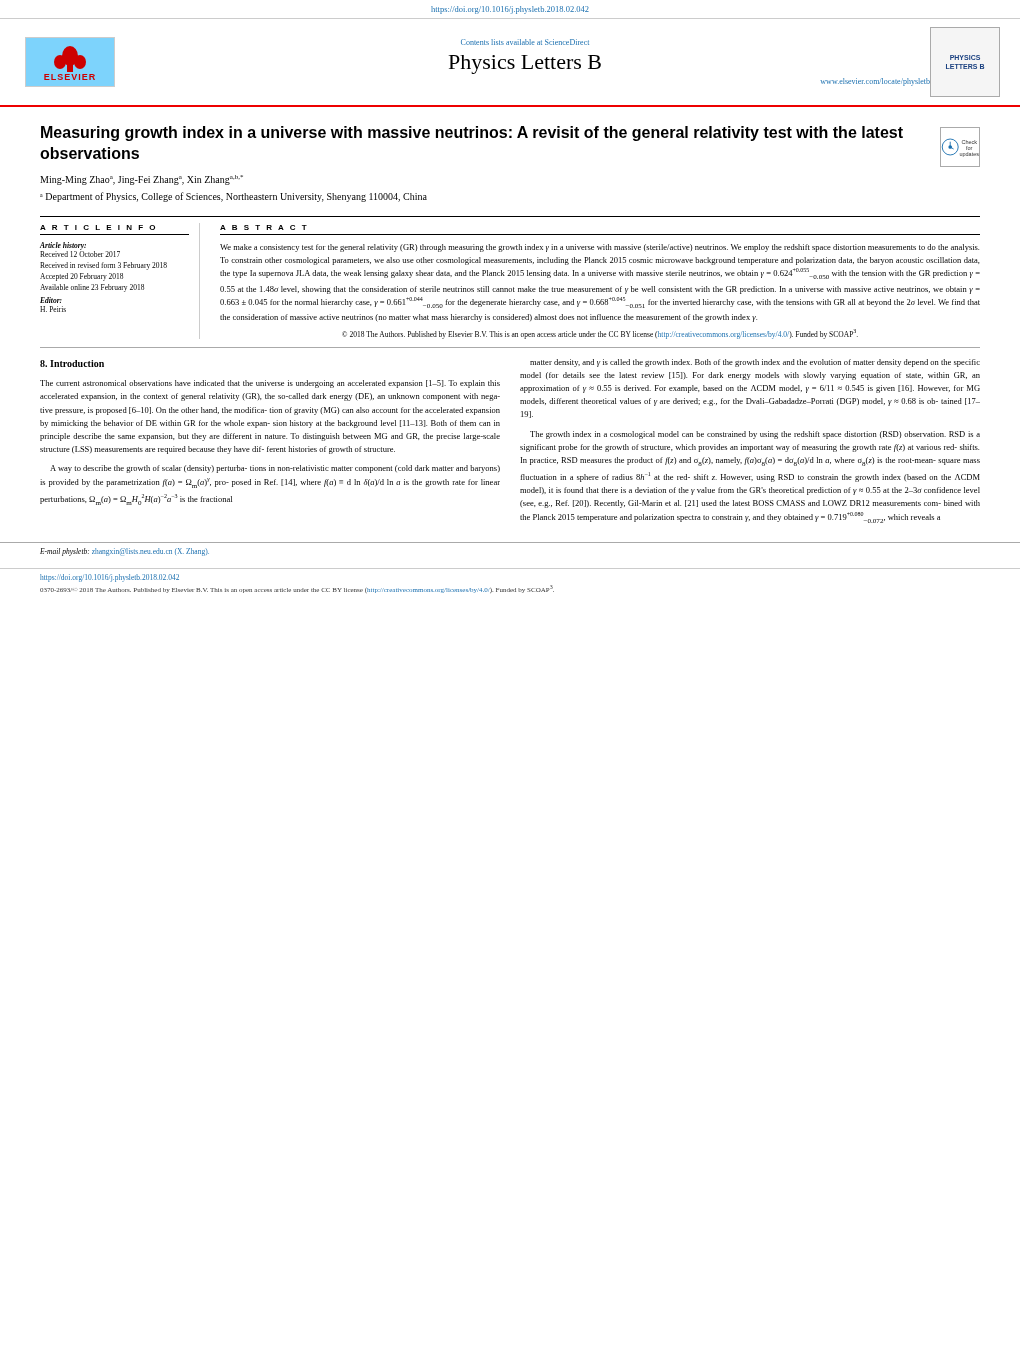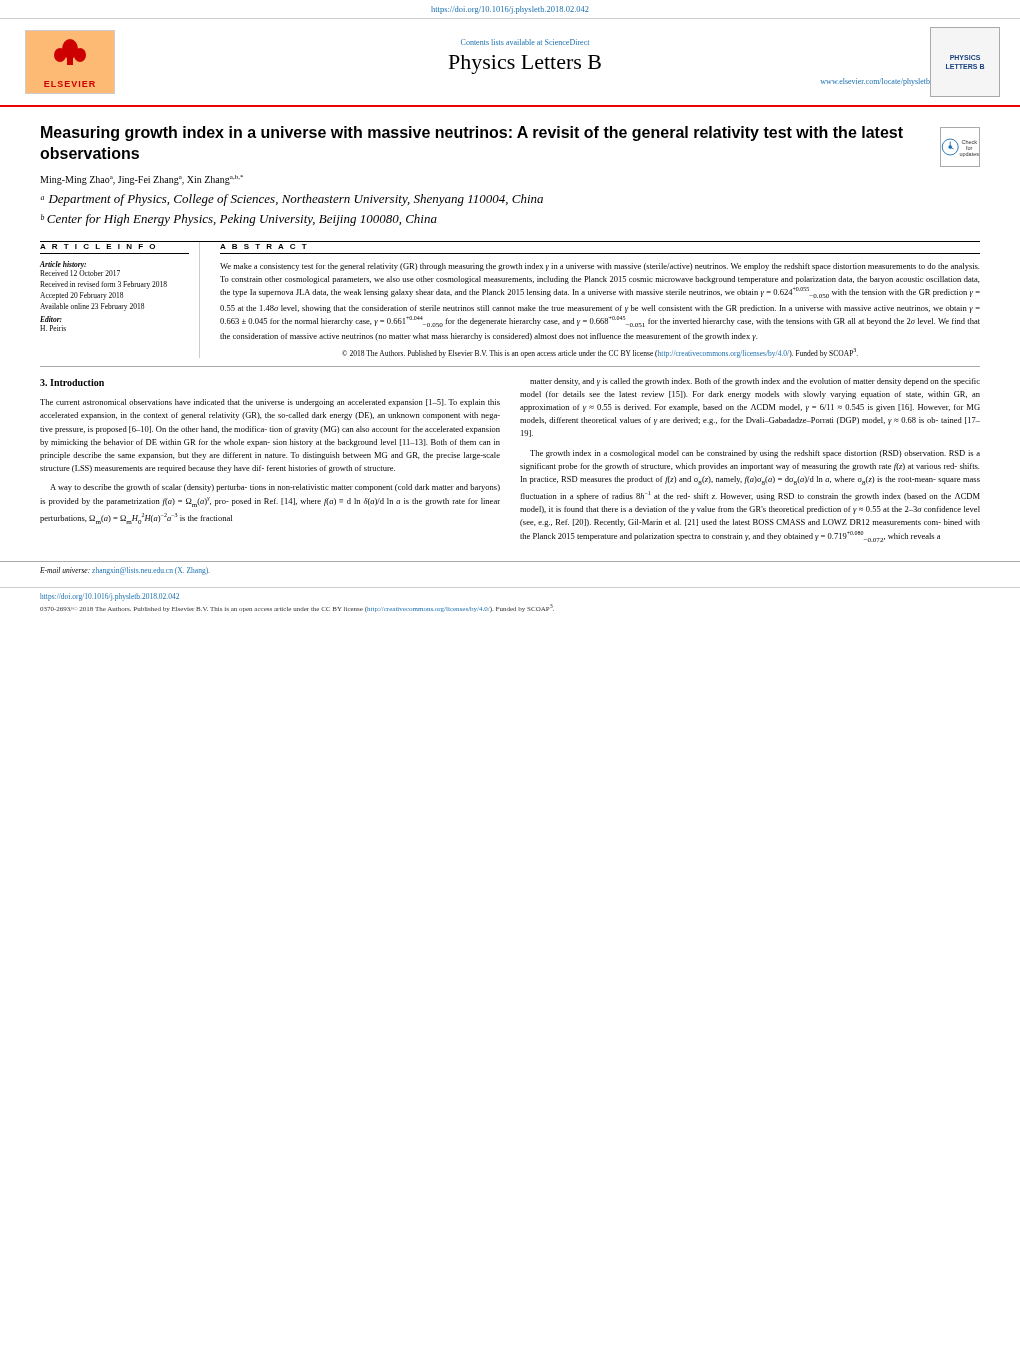--- a/index.html
+++ b/index.html
@@ -30,22 +30,22 @@
       background: #fff;
     }
     .journal-header .elsevier-logo {
       width: 100px;
       display: flex;
       flex-direction: column;
       align-items: center;
     }
     .elsevier-logo .logo-img {
       width: 90px;
-      height: 64px;
-      background: #fdba74;
+      height: 50px;
+      background: #7dd3fc;
       border: 1px solid #ccc;
       display: flex;
       align-items: center;
       justify-content: center;
       font-size: 7px;
       color: #888;
       position: relative;
       overflow: hidden;
     }
     .elsevier-logo .logo-img .elsevier-text {
@@ -120,22 +120,21 @@
       margin-bottom: 8px;
     }
     .authors {
       font-size: 10px;
       margin-bottom: 4px;
     }
     .authors sup {
       font-size: 7px;
     }
     .affiliations {
-      font-size: 13px;
-      font-style: italic;
+      font-size: 10px;
       line-height: 1.5;
       margin-bottom: 4px;
     }
     .affiliations p { margin-bottom: 1px; }
     .check-updates {
       width: 40px;
       height: 40px;
       border: 1px solid #aaa;
       display: flex;
       align-items: center;
@@ -145,20 +144,21 @@
       font-size: 5px;
       text-align: center;
       color: #333;
       flex-shrink: 0;
     }
 
     
     .article-info-section {
       display: flex;
       gap: 20px;
+      padding-top: 6px;
       border-top: 1px solid #000;
     }
     .article-info {
       width: 160px;
       flex-shrink: 0;
       border-right: 1px solid #ccc;
       padding-right: 10px;
     }
     .article-info h2 {
       font-size: 8px;
@@ -299,21 +299,20 @@
 <div class="main-content">
 
   <div class="article-title-section">
     <div class="article-title-text">
       <h1>Measuring growth index in a universe with massive neutrinos: A revisit of the general relativity test with the latest observations</h1>
       <div class="authors">
         Ming-Ming Zhao<sup>a</sup>, Jing-Fei Zhang<sup>a</sup>, Xin Zhang<sup>a,b,*</sup>
       </div>
       <div class="affiliations">
         <p>ᵃ Department of Physics, College of Sciences, Northeastern University, Shenyang 110004, China</p>
-        <p>ᵇ Center for High Energy Physics, Peking University, Beijing 100080, China</p>
       </div>
     </div>
     <div class="check-updates">
       <svg width="30" height="30" viewBox="0 0 30 30">
         <circle cx="15" cy="15" r="13" fill="none" stroke="#1a6faf" stroke-width="1.5"></circle>
         <path d="M15 7 L15 15 L20 18" stroke="#1a6faf" stroke-width="1.5" fill="none" stroke-linecap="round"></path>
         <circle cx="15" cy="15" r="3" fill="#1a6faf"></circle>
       </svg>
       <div style="font-size:5.5px; color:#333; text-align:center; font-family:sans-serif; margin-top:1px;">Check for<br>updates</div>
     </div>
@@ -351,21 +350,21 @@
         © 2018 The Authors. Published by Elsevier B.V. This is an open access article under the CC BY license
         (<a href="#">http://creativecommons.org/licenses/by/4.0/</a>). Funded by SCOAP<sup>3</sup>.
       </div>
     </div>
   </div>
 
   <hr class="section-divider">
 
   <div class="two-column">
     <div class="col-left">
-      <div class="section-heading">3. Introduction</div>
+      <div class="section-heading">8. Introduction</div>
       <p>
         The current astronomical observations have indicated that the
         universe is undergoing an accelerated expansion [1–5]. To explain
         this accelerated expansion, in the context of general relativity (GR),
         the so-called dark energy (DE), an unknown component with nega-
         tive pressure, is proposed [6–10]. On the other hand, the modifica-
         tion of gravity (MG) can also account for the accelerated expansion
         by mimicking the behavior of DE within GR for the whole expan-
         sion history at the background level [11–13]. Both of them can in
         principle describe the same expansion, but they are different in
@@ -409,21 +408,21 @@
         bined with the Planck 2015 temperature and polarization spectra
         to constrain <em>γ</em>, and they obtained <em>γ</em> = 0.719<sup>+0.080</sup><sub>−0.072</sub>, which reveals a
       </p>
     </div>
   </div>
 
 </div>
 
 <div class="footnote">
   <p>
-    <em>E-mail universe:</em>
+    <em>E-mail physletb:</em>
     <a>zhangxin@lists.neu.edu.cn (X. Zhang).</a>
   </p>
 </div>
 
 <div class="bottom-bar">
   <div class="doi-line">
     <a>https://doi.org/10.1016/j.physletb.2018.02.042</a>
   </div>
   <div class="copyright-line">
     0370-2693/© 2018 The Authors. Published by Elsevier B.V. This is an open access article under the CC BY license

